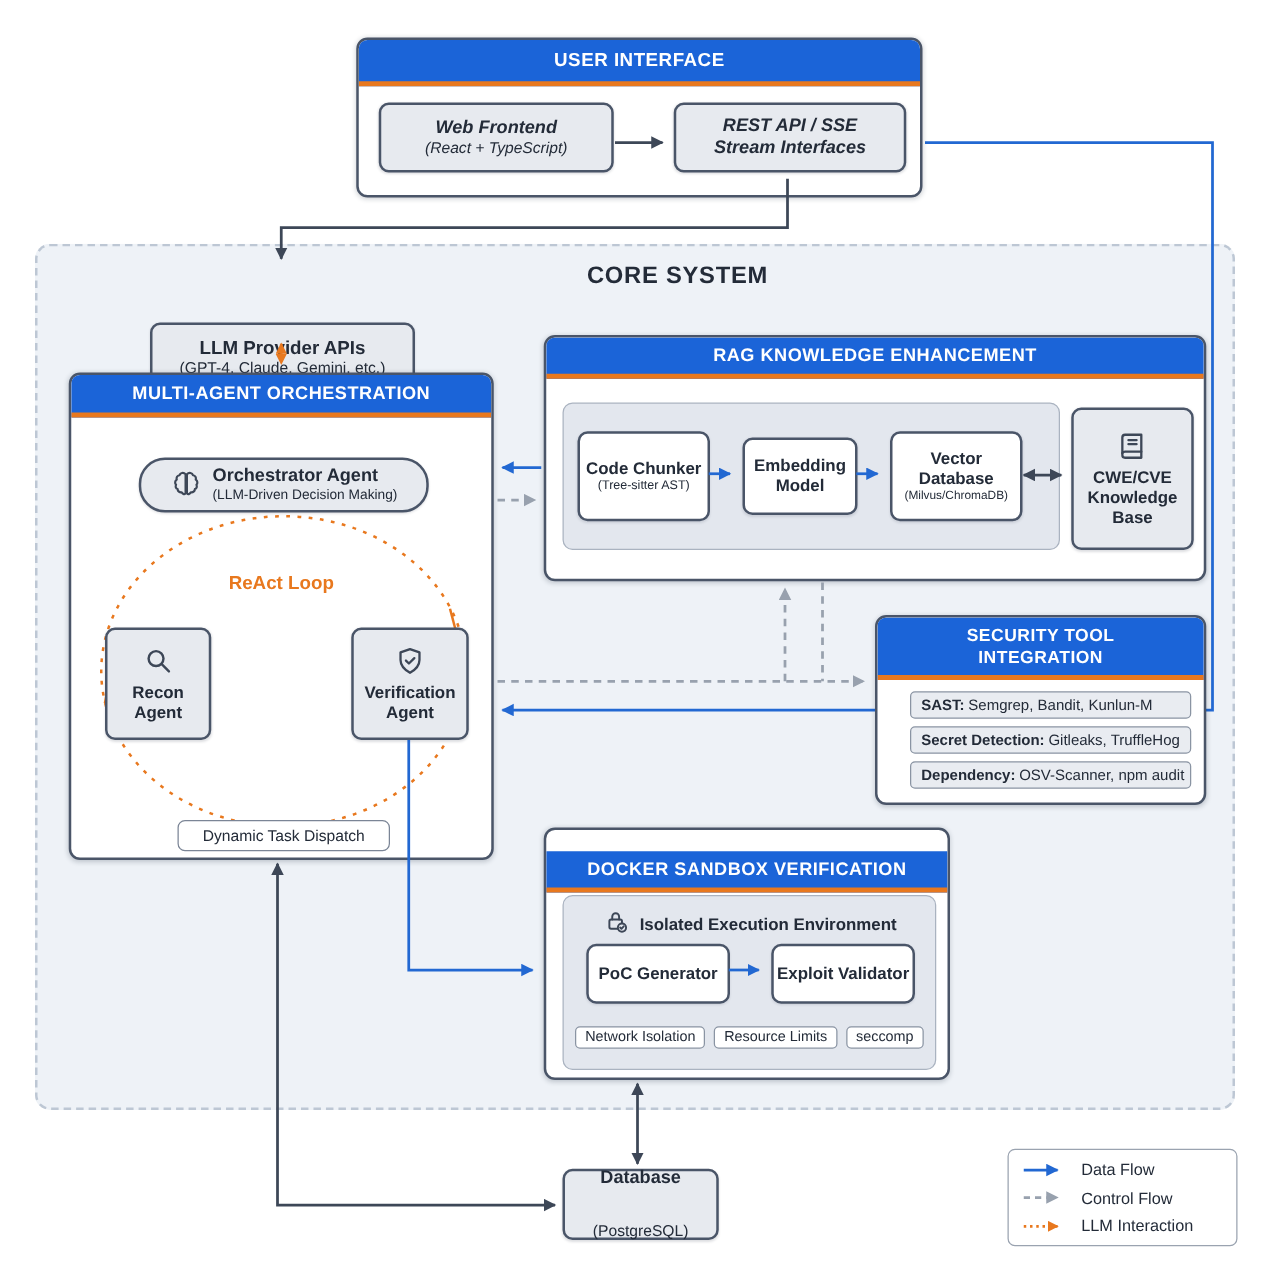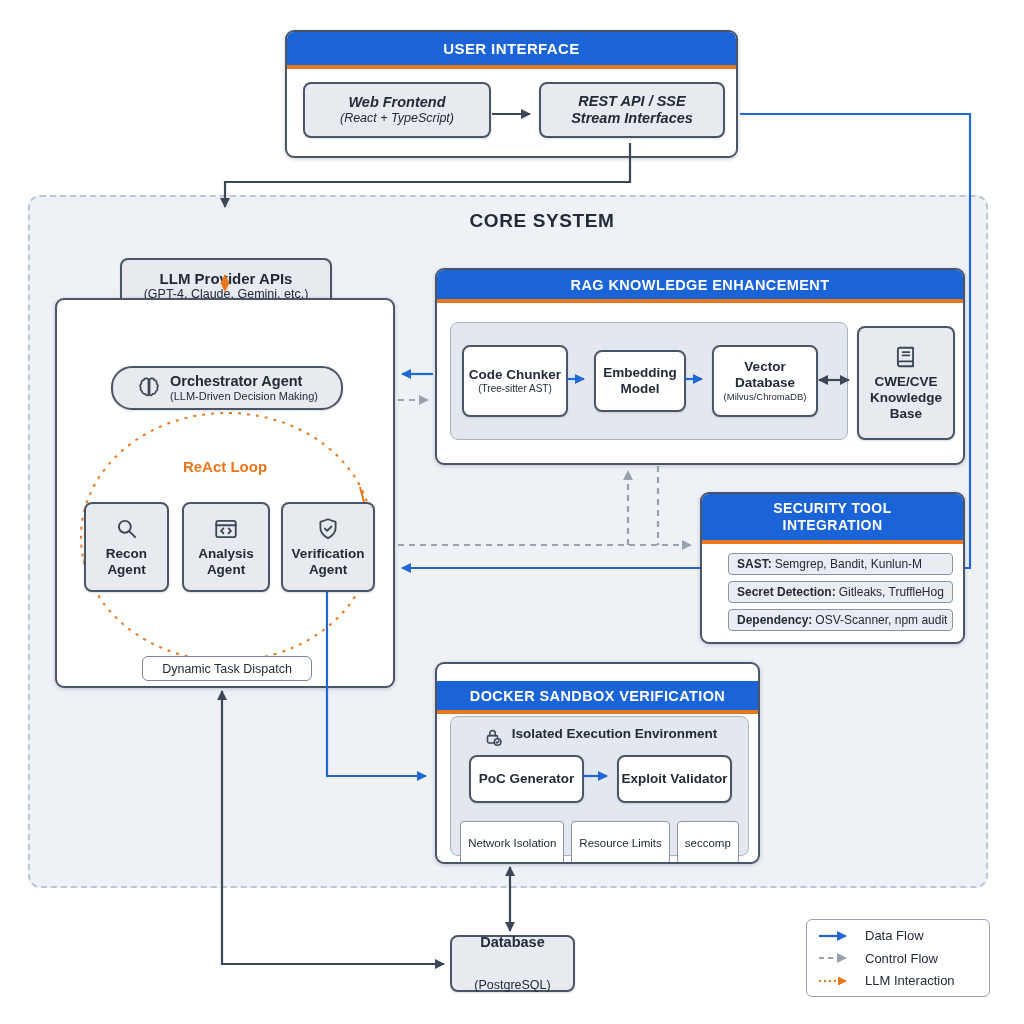--- a/index.html
+++ b/index.html
@@ -13,25 +13,25 @@
   .node { position:absolute; z-index:2; }
   .section { background:#ffffff; border:2px solid #4a5568; border-radius:9px; overflow:hidden; box-shadow:0 1px 4px rgba(25,35,55,.22); }
   .hdr { background:#1b64d8; color:#ffffff; font-weight:bold; text-align:center; border-bottom:4px solid #e8781e; display:flex; flex-direction:column; align-items:center; justify-content:center; letter-spacing:.4px; }
   .gbox { background:#e7eaef; border:2px solid #4a5568; border-radius:8px; display:flex; flex-direction:column; align-items:center; justify-content:center; text-align:center; position:absolute; box-shadow:0 1px 2px rgba(25,35,55,.15); }
   .wbox { background:#ffffff; border:2px solid #4a5568; border-radius:8px; display:flex; flex-direction:column; align-items:center; justify-content:center; text-align:center; position:absolute; box-shadow:0 1px 2px rgba(25,35,55,.12); }
   .pill { background:#ffffff; border:1.5px solid #7b8596; border-radius:6px; display:flex; align-items:center; justify-content:center; text-align:center; position:absolute; }
   .panel { background:#e3e7ee; border:1.5px solid #aab3c0; border-radius:8px; position:absolute; }
   .tb { font-weight:bold; line-height:1.18; }
   .ts { line-height:1.2; }
   .icon { display:block; }
-  .iconrow { display:flex; align-items:flex-start; justify-content:center; gap:8px; }
+  .iconrow { display:flex; align-items:flex-end; justify-content:center; gap:8px; }
   .agent-name { font-weight:bold; font-size:13.5px; line-height:1.15; margin-top:4px; }
   .sec-row { background:#e9ecf1; border:1px solid #8a94a3; border-radius:4px; font-size:12px; padding:3px 8px; margin:0 10px 6px 26px; white-space:nowrap; }
   .sec-val { margin-left:3px; }
-  .badge { background:#ffffff; border:1px solid #8a94a3; border-radius:4px; font-size:11.5px; padding:15px 7px; white-space:nowrap; }
+  .badge { background:#ffffff; border:1px solid #8a94a3; border-radius:4px; font-size:11.5px; padding:2px 7px; white-space:nowrap; }
   .legend { position:absolute; left:806px; top:919px; width:184px; height:78px; background:#ffffff; border:1.5px solid #9aa3b0; border-radius:6px; z-index:2; padding:8px 10px; display:flex; flex-direction:column; justify-content:space-between; }
   .legend-row { display:flex; align-items:center; gap:8px; font-size:13px; }
   .react-label { position:absolute; left:0; top:158px; width:100%; text-align:center; color:#e8781e; font-weight:bold; font-size:15px; }
 </style>
 </head>
 <body>
 
 <div class="canvas">
 
   <div class="core">
@@ -89,20 +89,23 @@
       </div>
     </div>
   </div>
 
   <div class="node gbox" style="left:120px; top:214px; width:212px; height:56px;margin-top:44px;">
     <div class="tb" style="font-size:15px;">LLM Provider APIs</div>
     <div class="ts" style="font-size:12.5px;">(GPT-4, Claude, Gemini, etc.)</div>
   </div>
 
   <div class="node section" style="left:55px; top:298px; width:340px; height:390px;">
+    <div class="hdr" style="height:34px; font-size:14.5px;">
+      <span>MULTI-AGENT ORCHESTRATION</span>
+    </div>
     <svg style="position:absolute; left:0; top:0; width:340px; height:390px; pointer-events:none;">
       <ellipse cx="170" cy="237" rx="146" ry="124" fill="none" stroke="#e8781e" stroke-width="2" stroke-dasharray="3 6"></ellipse>
       <path d="M303 187 L312 221" fill="none" stroke="#e8781e" stroke-width="2" marker-end="url(#ao)"></path>
       <path d="M38 289 L28 254" fill="none" stroke="#e8781e" stroke-width="2" marker-end="url(#ao)"></path>
     </svg>
     <div class="react-label">ReAct Loop</div>
     <div class="gbox" style="left:54px; top:66px; width:232px; height:44px; flex-direction:row; gap:8px;border-radius:21px;">
       <svg class="icon" width="26" height="26" viewBox="0 0 24 24" fill="none" stroke="#3d4757" stroke-width="1.6" stroke-linecap="round" stroke-linejoin="round">
         <path d="M11.5 4 C10 2.5 7.5 3 7 4.8 C5.3 5 4.5 6.6 5 8 C3.6 8.8 3.4 10.8 4.5 11.8 C3.8 13 4.3 14.6 5.6 15 C5.7 16.6 7 17.7 8.6 17.4 C9.3 18.8 11 19.3 11.5 18.2 Z"></path>
         <path d="M12.5 4 C14 2.5 16.5 3 17 4.8 C18.7 5 19.5 6.6 19 8 C20.4 8.8 20.6 10.8 19.5 11.8 C20.2 13 19.7 14.6 18.4 15 C18.3 16.6 17 17.7 15.4 17.4 C14.7 18.8 13 19.3 12.5 18.2 Z"></path>
@@ -112,29 +115,20 @@
         <div class="ts" style="font-size:11px; text-align:left;">(LLM-Driven Decision Making)</div>
       </div>
     </div>
     <div class="gbox" style="left:27px; top:202px; width:85px; height:90px; padding:4px;">
       <svg class="icon" width="26" height="26" viewBox="0 0 24 24" fill="none" stroke="#3d4757" stroke-width="1.8" stroke-linecap="round">
         <circle cx="10" cy="10" r="5.5"></circle>
           <path d="M14.2 14.2 L19.5 19.5"></path>
       </svg>
       <div class="agent-name">Recon Agent</div>
     </div>
-    <div class="gbox" style="left:125px; top:202px; width:88px; height:90px; padding:4px;">
-      <svg class="icon" width="26" height="26" viewBox="0 0 24 24" fill="none" stroke="#3d4757" stroke-width="1.7" stroke-linecap="round" stroke-linejoin="round">
-        <rect x="3" y="4.5" width="18" height="15" rx="2"></rect>
-          <path d="M3 8.5 H21"></path>
-          <path d="M9.6 11.5 L7.4 13.7 L9.6 15.9"></path>
-          <path d="M14.4 11.5 L16.6 13.7 L14.4 15.9"></path>
-      </svg>
-      <div class="agent-name">Analysis Agent</div>
-    </div>
     <div class="gbox" style="left:224px; top:202px; width:94px; height:90px; padding:4px;">
       <svg class="icon" width="26" height="26" viewBox="0 0 24 24" fill="none" stroke="#3d4757" stroke-width="1.7" stroke-linecap="round" stroke-linejoin="round">
         <path d="M12 3 L19 5.5 V11 C19 15.5 16 18.2 12 20.5 C8 18.2 5 15.5 5 11 V5.5 Z"></path>
           <path d="M9 11.5 L11.2 13.7 L15.2 9.7"></path>
       </svg>
       <div class="agent-name">Verification Agent</div>
     </div>
     <div class="pill" style="left:85px; top:356px; width:170px; height:25px; font-size:12.5px;">
       <span>Dynamic Task Dispatch</span>
     </div>

